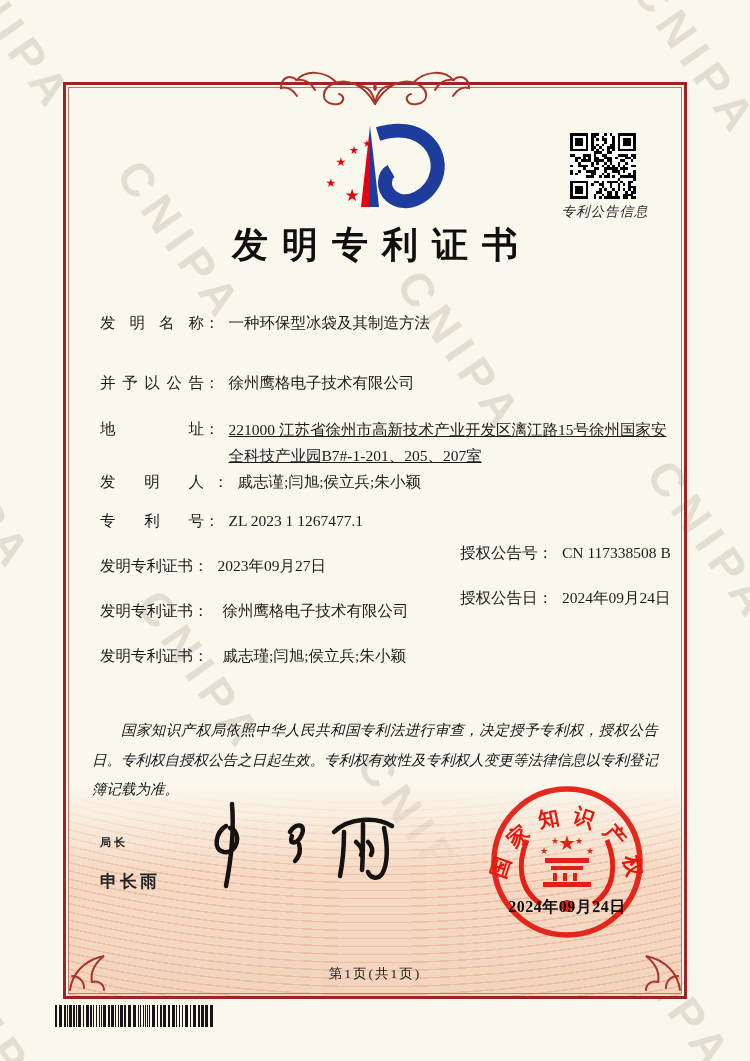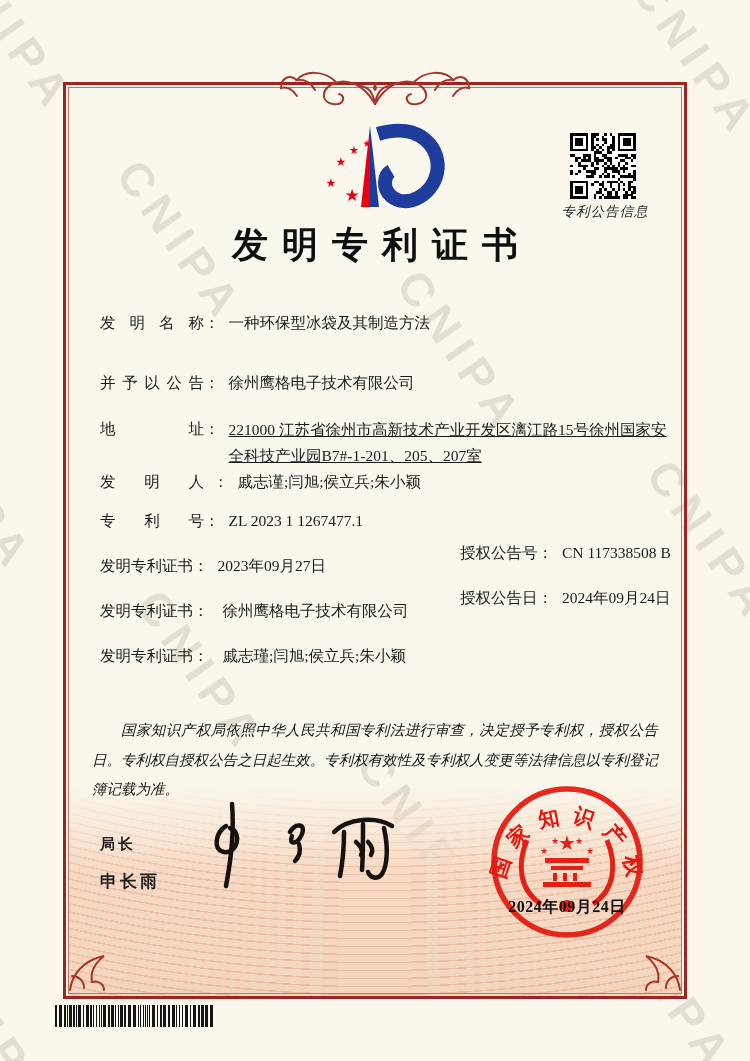--- a/index.html
+++ b/index.html
@@ -47,21 +47,21 @@
   .row-address .val{width:438px;line-height:1.68;text-align:justify;text-decoration:underline;}
   .row-inventors{top:470px}.row-patent{top:509px}.row-grantno{top:509px}
   .row-filing{top:554px}.row-grantdate{top:554px}
   .row-applicant2{top:599px}.row-inventors2{top:644px}
   .row-applicant2 .colon,.row-inventors2 .colon{margin-right:14px;}
   
   .statement{position:absolute;left:92px;top:716px;width:566px;font-size:14.5px;
              font-style:italic;text-align:justify;text-indent:2em;line-height:2.05;color:#141414;}
   
   .sig-title{position:absolute;left:100px;top:835px;font-family:"Liberation Sans",sans-serif;
-             font-weight:700;font-size:15px;letter-spacing:3px;color:#222;}
+             font-weight:700;font-size:11px;letter-spacing:3px;color:#222;}
   .sig-name{position:absolute;left:100px;top:870px;font-family:"Liberation Sans",sans-serif;
             font-weight:700;font-size:17px;letter-spacing:3px;color:#222;}
   .autograph{position:absolute;left:198px;top:798px;}
   
   .seal{position:absolute;left:489px;top:784px;width:156px;height:156px;}
   .seal svg{position:absolute;left:0;top:0;}
   .seal-date{position:absolute;left:0;top:113px;width:156px;text-align:center;
              font-size:16px;font-weight:700;color:#0d0d0d;letter-spacing:.5px;}
   .page-num{position:absolute;left:63px;top:965px;width:624px;text-align:center;
             font-size:13.5px;letter-spacing:2px;}
@@ -422,20 +422,21 @@
         <rect x="84" y="89" width="4" height="8"></rect>
         <rect x="54" y="98" width="48" height="5"></rect>
         <path d="M38,56 C28,80 30,106 52,120" fill="none" stroke="#e3170d" stroke-width="5"></path>
         <path d="M118,56 C128,80 126,106 104,120" fill="none" stroke="#e3170d" stroke-width="5"></path>
         <circle cx="78" cy="122" r="6"></circle>
       </g>
     </svg>
     <div class="seal-date">2024年09月24日</div>
   </div>
 
+  <div class="page-num">第1页(共1页)</div>
   <div class="barcode" id="barcode">
       <i style="width: 2px; margin-right: 2px;"></i>
       <i style="width: 3px; margin-right: 2px;"></i>
       <i style="width: 2px; margin-right: 1px;"></i>
       <i style="width: 1px; margin-right: 1px;"></i>
       <i style="width: 3px; margin-right: 1px;"></i>
       <i style="width: 2px; margin-right: 1px;"></i>
       <i style="width: 1px; margin-right: 1px;"></i>
       <i style="width: 3px; margin-right: 2px;"></i>
       <i style="width: 1px; margin-right: 2px;"></i>

